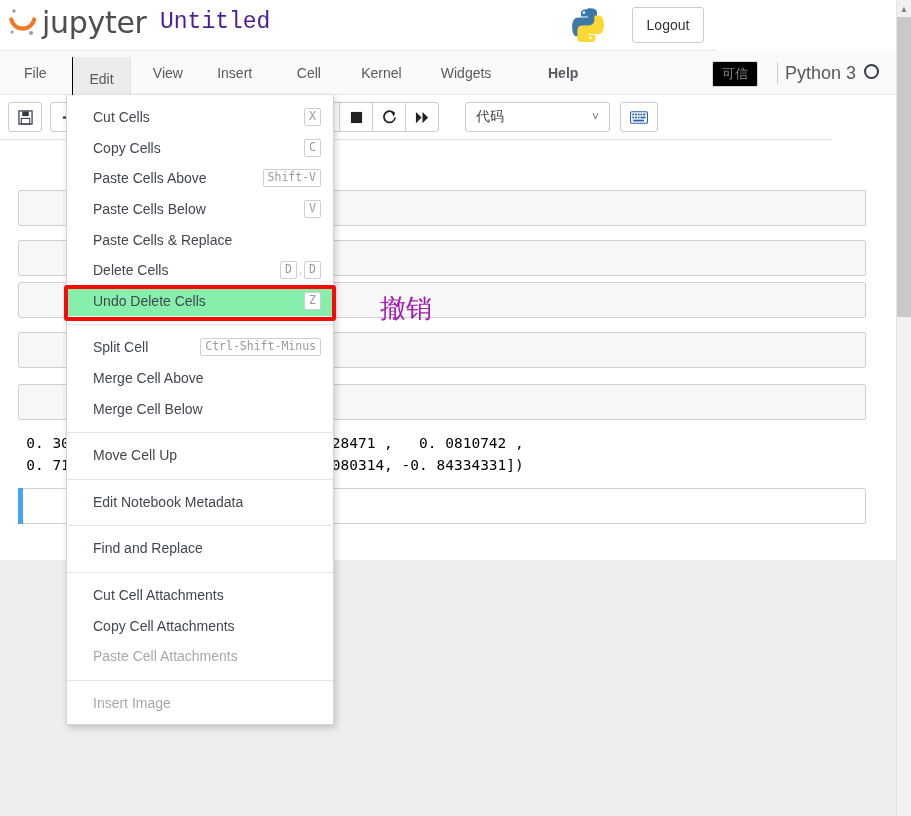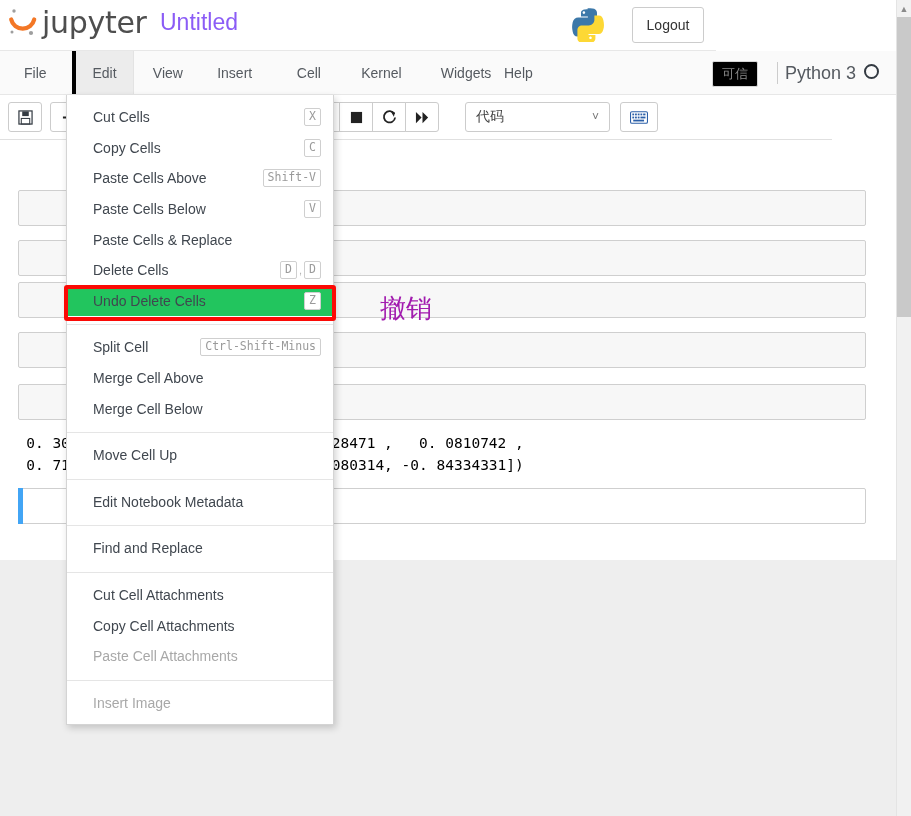--- a/index.html
+++ b/index.html
@@ -28,22 +28,22 @@
   }
   .jp-logo-mark {
     width: 30px; height: 34px; position: relative; margin-right: 4px;
   }
   .jp-logo-text {
     font-size: 30px; color: #4e4e4e; letter-spacing: -0.3px;
     font-family: "DejaVu Sans", sans-serif; font-weight: 400;
   }
   #notebook-title {
     position: absolute; left: 160px; top: 9px;
-    font-size: 23px; color: #8b5cf6;
-    font-family: Liberation Sans, sans-serif;
+    font-size: 23px; color: #4c1d95;
+    font-family: Liberation Mono, monospace;
   }
   #kernel-logo {
     position: absolute; right: 110px; top: 6px;
     width: 36px; height: 36px;
   }
   #logout-btn {
     position: absolute; right: 12px; top: 7px;
     width: 72px; height: 36px;
     border: 1px solid #cccccc; border-radius: 3px;
     background: #ffffff; color: #333333;
@@ -61,22 +61,23 @@
   }
   .menu-item {
     position: absolute; top: 0; height: 43px;
     display: flex; align-items: center; justify-content: center;
     padding: 0 16px;
     font-size: 14px; color: #555a60;
     cursor: pointer; box-sizing: border-box;
   }
   .menu-item.active {
     background: #ececec;
-    border-left: 4px solid #000000;
+    border-left: 1px solid #000000;
     border-right: 1px solid #e3e3e3;
+    margin-top: 6px;
   }
   #trust-badge {
     position: absolute; right: 138px; top: 10px;
     padding: 3px 9px;
     border: 1px solid #d6d6d6; border-radius: 2px;
     background: #000000; color: #8a8a8a;
     font-size: 13px;
   }
   #kernel-sep {
     position: absolute; right: 118px; top: 11px;
@@ -195,21 +196,21 @@
     position: relative;
     height: 30.6px;
     display: flex; align-items: center;
     padding: 0 12px 0 26px;
     font-size: 14px; color: #40474f;
     cursor: pointer;
     box-sizing: border-box;
     white-space: nowrap;
   }
   .dd-item.disabled { color: #a8a8a8; cursor: default; }
-  .dd-item.highlighted { background: #22c55e; }
+  .dd-item.highlighted { background: #86efac; }
   .dd-sep {
     height: 1px; background: #e5e5e5;
     margin: 8px 0 7px 0;
   }
   .dd-shortcut {
     position: absolute; right: 12px;
     display: flex; align-items: center; gap: 2px;
   }
   .kbd {
     display: inline-block;
@@ -306,21 +307,21 @@
       </div>
       <div class="menu-item" style="left: 280.8px;">
         <span>Cell</span>
       </div>
       <div class="menu-item" style="left: 345.2px;">
         <span>Kernel</span>
       </div>
       <div class="menu-item" style="left: 424.8px;">
         <span>Widgets</span>
       </div>
-      <div class="menu-item" style="left: 488px;">
+      <div class="menu-item" style="left: 532px; font-weight: bold;">
         <span>Help</span>
       </div>
     </div>
   <div id="trust-badge">可信</div>
   <div id="kernel-sep"></div>
   <div id="kernel-name">Python 3</div>
   <div id="kernel-idle"></div>
 </div>
 
 <div id="toolbar">

